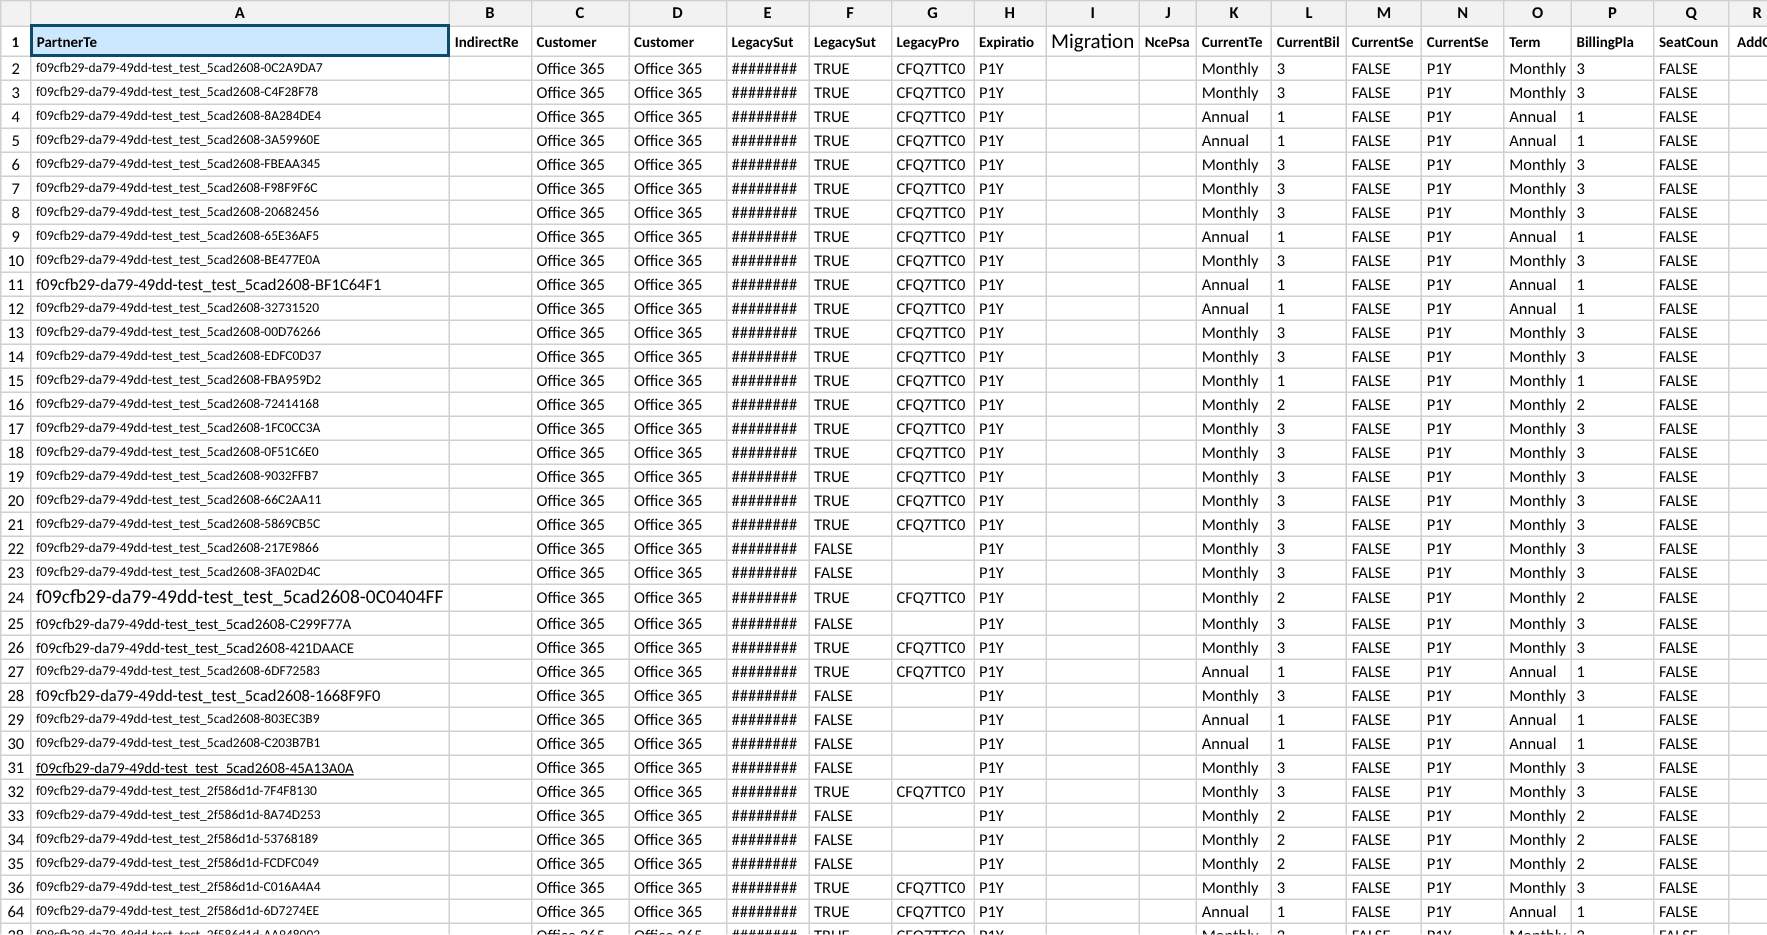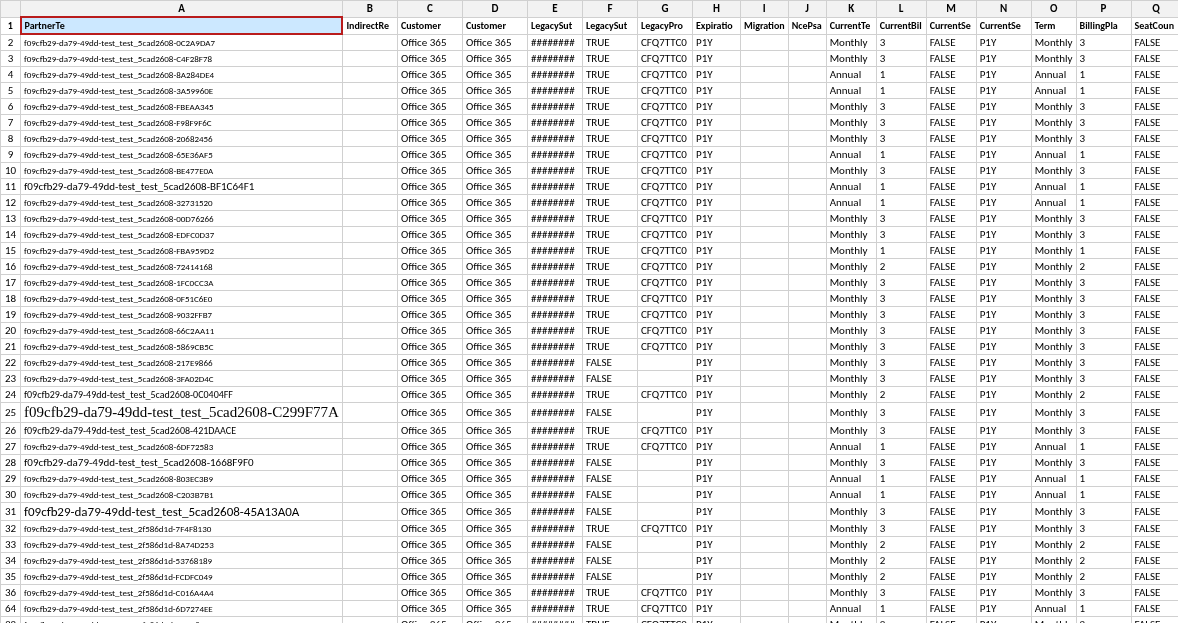--- a/index.html
+++ b/index.html
@@ -129,29 +129,29 @@
         <th>R</th>
         <th>S</th>
         <th>T</th>
 
       </tr>
     </thead>
     <tbody id="spreadsheet-body">
 
       <tr class="data-header">
         <td class="row-header">1</td>
-        <td style="font-weight:bold;font-size:10px;background:#cce8ff;border:2px solid #b91c1c;">PartnerTe</td>
+        <td style="font-weight:bold;font-size:10px;background:#cce8ff;border:2px solid #0c4a6e;">PartnerTe</td>
         <td style="font-weight:bold;font-size:10px;">IndirectRe</td>
         <td style="font-weight:bold;font-size:10px;">Customer</td>
         <td style="font-weight:bold;font-size:10px;">Customer</td>
         <td style="font-weight:bold;font-size:10px;">LegacySut</td>
         <td style="font-weight:bold;font-size:10px;">LegacySut</td>
         <td style="font-weight:bold;font-size:10px;">LegacyPro</td>
         <td style="font-weight:bold;font-size:10px;">Expiratio</td>
-        <td style="font-weight:bold;font-size:10px;">Migration</td>
+        <td style="font-weight:normal;font-size:14px;">Migration</td>
         <td style="font-weight:bold;font-size:10px;">NcePsa</td>
         <td style="font-weight:bold;font-size:10px;">CurrentTe</td>
         <td style="font-weight:bold;font-size:10px;margin-left:24px;">CurrentBil</td>
         <td style="font-weight:bold;font-size:10px;">CurrentSe</td>
         <td style="font-weight:bold;font-size:10px;">CurrentSe</td>
         <td style="font-weight:bold;font-size:10px;">Term</td>
         <td style="font-weight:bold;font-size:10px;">BillingPla</td>
         <td style="font-weight:bold;font-size:10px;">SeatCoun</td>
         <td style="font-weight:bold;font-size:10px;text-align:right;">AddOn</td>
         <td style="font-weight:normal;font-size:10px;">BaseSubst</td>
@@ -659,21 +659,21 @@
           <td>P1Y</td>
           <td>Monthly</td>
           <td>3</td>
           <td>FALSE</td>
           <td></td>
           <td></td>
           <td style="font-size: 9px;">Subscription cannot be migrated to New Commerce</td>
         </tr>
         <tr>
           <td class="row-header">24</td>
-          <td style="font-size: 10px; margin-left: 36px;">f09cfb29-da79-49dd-test_test_5cad2608-0C0404FF</td>
+          <td style="font-size: 13px; margin-left: 36px;">f09cfb29-da79-49dd-test_test_5cad2608-0C0404FF</td>
           <td></td>
           <td>Office 365</td>
           <td>Office 365</td>
           <td>########</td>
           <td>TRUE</td>
           <td>CFQ7TTC0</td>
           <td>P1Y</td>
           <td></td>
           <td></td>
           <td>Monthly</td>
@@ -682,21 +682,21 @@
           <td>P1Y</td>
           <td>Monthly</td>
           <td>2</td>
           <td>FALSE</td>
           <td></td>
           <td></td>
           <td style="font-size: 9px;"></td>
         </tr>
         <tr>
           <td class="row-header">25</td>
-          <td style="font-size: 15px; font-family: Liberation Serif, serif;">f09cfb29-da79-49dd-test_test_5cad2608-C299F77A</td>
+          <td style="font-size: 10px;">f09cfb29-da79-49dd-test_test_5cad2608-C299F77A</td>
           <td></td>
           <td>Office 365</td>
           <td>Office 365</td>
           <td>########</td>
           <td>FALSE</td>
           <td></td>
           <td>P1Y</td>
           <td></td>
           <td></td>
           <td>Monthly</td>
@@ -820,21 +820,21 @@
           <td>P1Y</td>
           <td>Annual</td>
           <td>1</td>
           <td>FALSE</td>
           <td></td>
           <td></td>
           <td style="font-size: 9px;">Subscription cannot be migrated to New Commerce</td>
         </tr>
         <tr>
           <td class="row-header">31</td>
-          <td style="font-size: 13px;">f09cfb29-da79-49dd-test_test_5cad2608-45A13A0A</td>
+          <td style="font-size: 10px; text-decoration: underline;">f09cfb29-da79-49dd-test_test_5cad2608-45A13A0A</td>
           <td></td>
           <td>Office 365</td>
           <td>Office 365</td>
           <td>########</td>
           <td>FALSE</td>
           <td></td>
           <td>P1Y</td>
           <td></td>
           <td></td>
           <td>Monthly</td>

